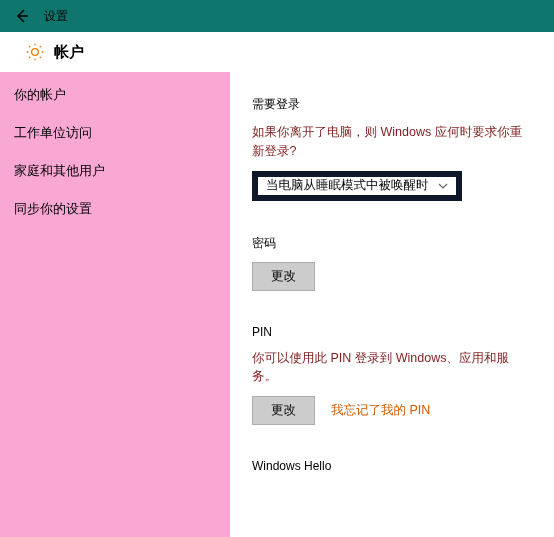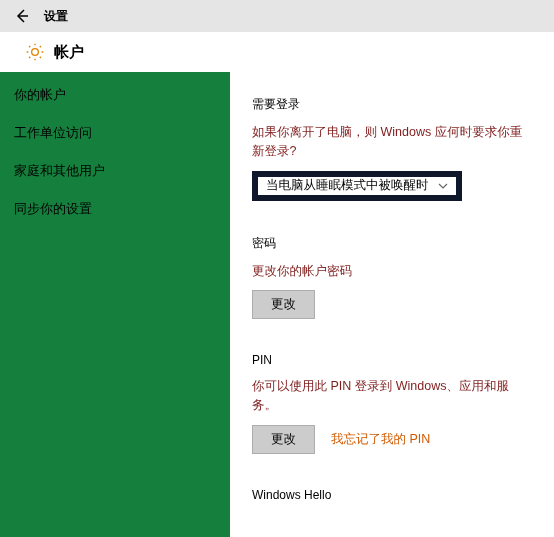--- a/index.html
+++ b/index.html
@@ -1,25 +1,25 @@
 <!DOCTYPE html>
 <html><head>
 <meta charset="utf-8">
 <style>
   * { margin: 0; padding: 0; box-sizing: border-box; font-family: "Microsoft YaHei", "Segoe UI", sans-serif; }
   body { width: 554px; height: 537px; background: #fff; overflow: hidden; font-size: 13px; color: #000; }
   .win { display: flex; flex-direction: column; height: 100%; }
-  .top { height: 32px; display: flex; align-items: center; padding: 0 8px; background:#e5e5e5;font-weight:bold; }
+  .top { height: 32px; display: flex; align-items: center; padding: 0 8px; background:#0f766e; }
   .back { width: 28px; height: 28px; display:flex; align-items:center; justify-content:center; cursor:pointer; }
   .ttitle { margin-left: 8px; font-size: 12px; }
   .sub { height: 40px; display:flex; align-items:center; padding: 0 24px; background:#fff;}
   .gear { width:22px; height:22px; color:#e28200; display:flex; align-items:center; justify-content:center; }
   .hlabel { margin-left: 8px; font-size: 15px; font-weight:600; }
   .body { display:flex; flex:1; overflow:hidden; }
-  .side { width: 230px; background:#15803d; padding-top:4px; }
+  .side { width: 230px; background:#f9a8d4; padding-top:4px; }
   .sitem { padding: 10px 14px; font-size:13px; cursor:pointer; }
   .sitem.active { background:#f0c89a; }
   .content { flex:1; padding: 10px 22px 20px 22px; overflow-y:auto; }
   h2.sec { font-size: 12px; font-weight:400; margin-top: 14px; margin-bottom:10px; }
   .desc { font-size:12.5px; color:#7f1d1d; margin-bottom:10px; line-height:1.5; }
   .sel { display:inline-flex; align-items:center; border:6px solid #0f172a; height:30px; padding:0 8px; font-size:12.5px; min-width:210px; background:#fff; cursor:pointer; justify-content:space-between;}
   .sel .chev { margin-left:8px; }
   .btn { display:inline-block; border:1px solid #adadad; background:#ccc; padding:5px 18px; font-size:12.5px; cursor:pointer; }
   .btnrow { display:flex; align-items:center; gap:16px; margin-top:4px;}
   .link { color:#1a73d1; font-size:12.5px; cursor:pointer; }
@@ -64,21 +64,20 @@
       <div class="sel">
         <span>当电脑从睡眠模式中被唤醒时</span>
         <span class="chev">
           <svg width="10" height="10" viewBox="0 0 10 10">
               <path d="M1 3 L5 7 L9 3" fill="none" stroke="#666" stroke-width="1.2"></path>
             </svg>
         </span>
       </div>
 
       <h2 class="sec" style="margin-top:34px">密码</h2>
-      <div class="desc">更改你的帐户密码</div>
       <div class="btn">更改</div>
 
       <h2 class="sec" style="margin-top:34px">PIN</h2>
       <div class="desc">你可以使用此 PIN 登录到 Windows、应用和服务。</div>
       <div class="btnrow">
         <div class="btn">更改</div>
         <div class="link" style="color:#d15a00">我忘记了我的 PIN</div>
       </div>
 
       <h2 class="sec" style="margin-top:34px">Windows Hello</h2>

